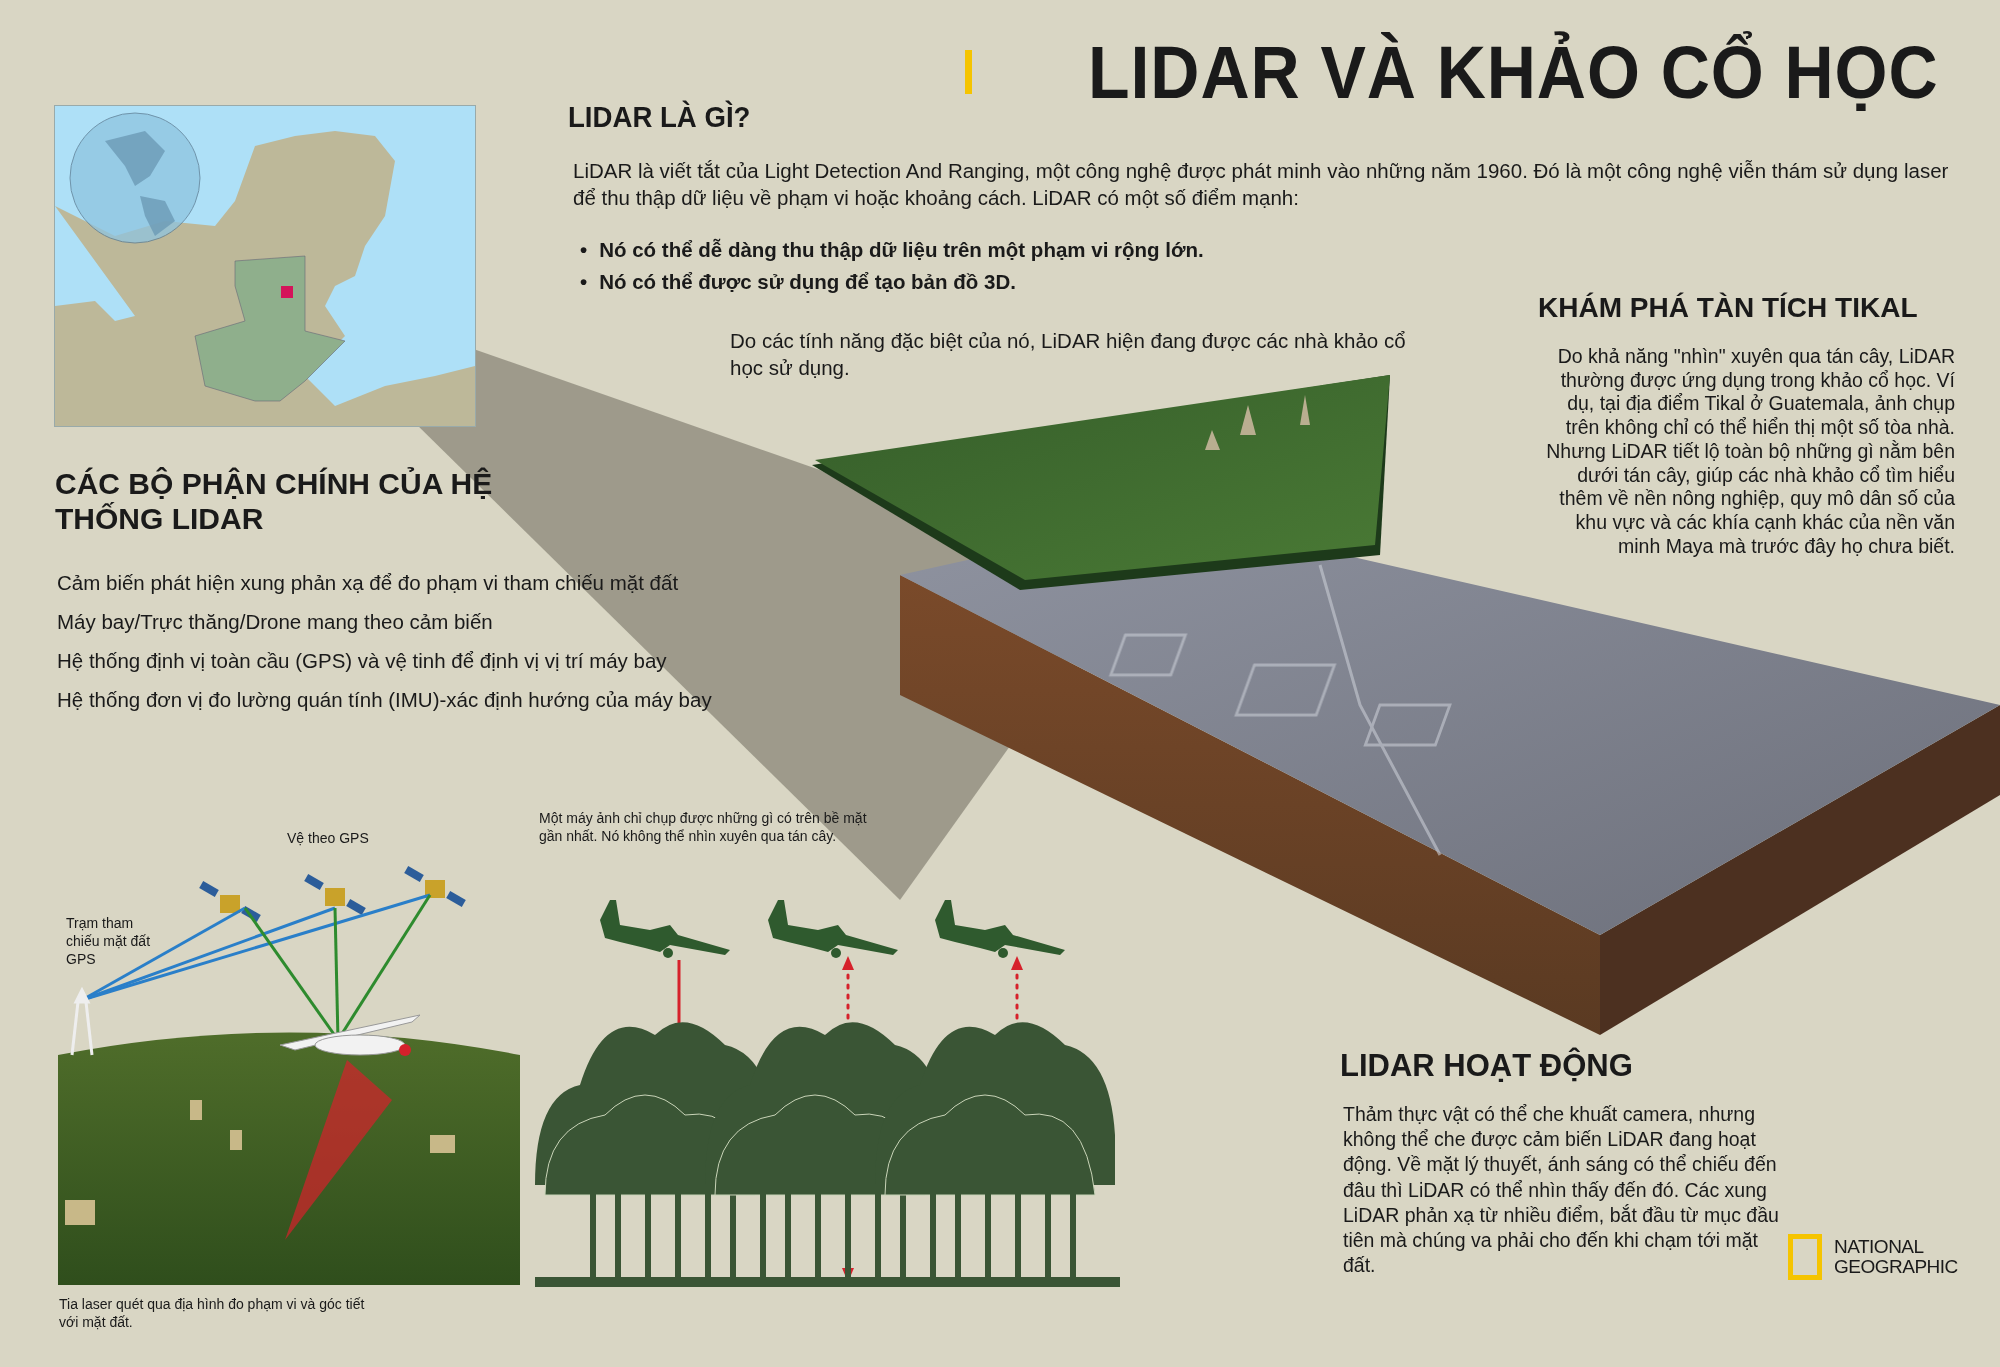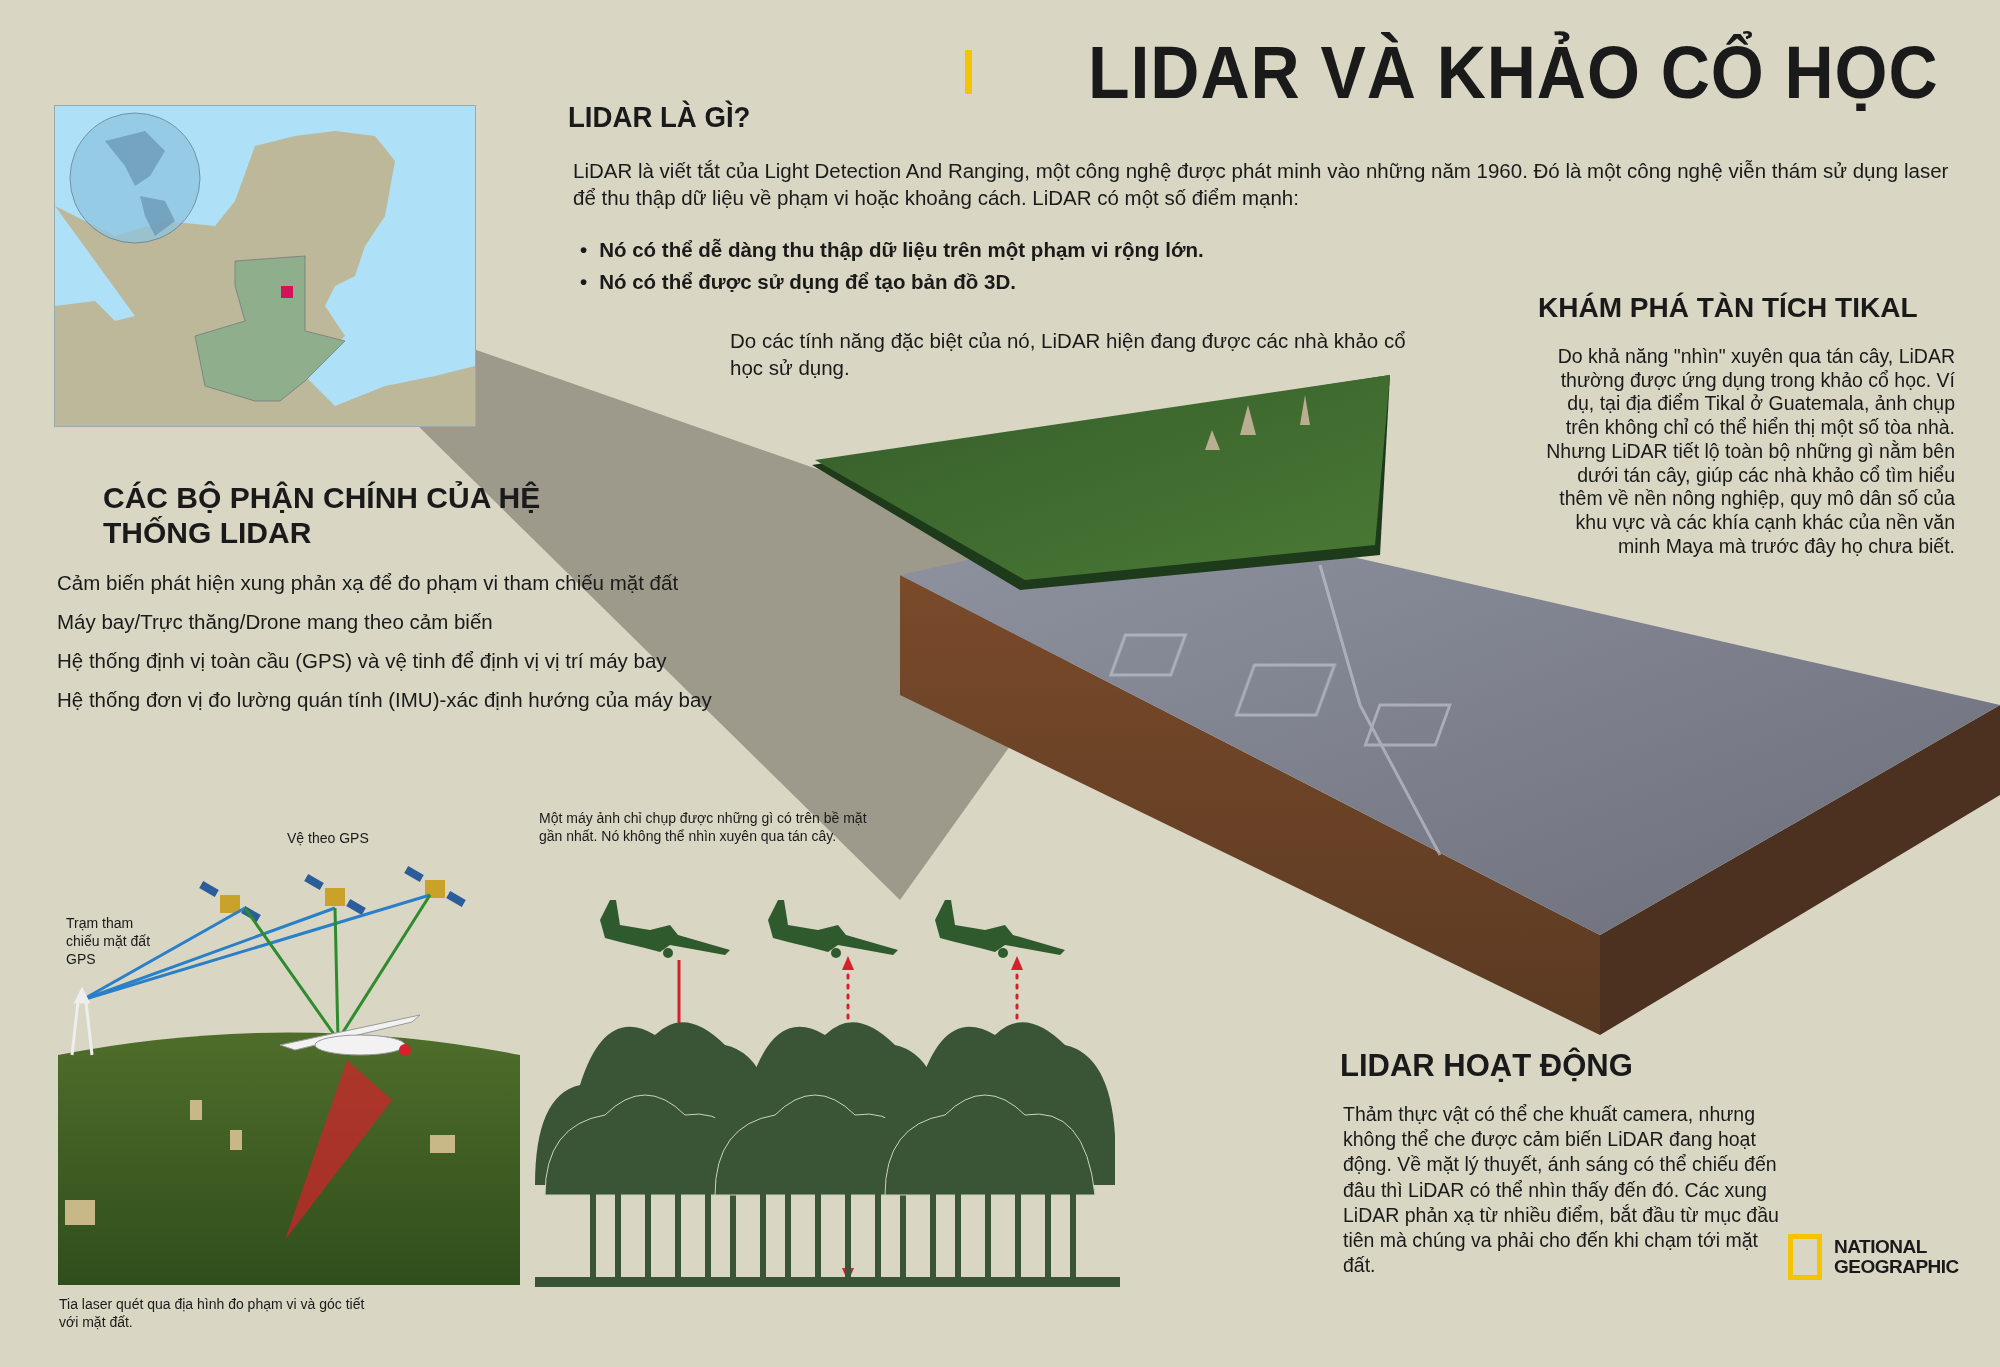--- a/index.html
+++ b/index.html
@@ -10,33 +10,33 @@
   .title{left:1088px;top:30px;font-size:74px;letter-spacing:1px;transform:scaleX(0.92);transform-origin:left top;white-space:nowrap;}
   .accent{left:965px;top:50px;width:7px;height:44px;background:#f5c400;}
   .h-lidar{left:568px;top:100px;font-size:30px;transform:scaleX(0.92);transform-origin:left top;}
   .intro{left:573px;top:157px;width:1400px;font-size:20.5px;line-height:27px;}
   .bullets{left:576px;top:230px;margin:4px;padding:0;list-style:none;font-size:20.5px;font-weight:bold;}
   .bullets li{height:32px;line-height:32px;}
   .bullets li::before{content:"•";margin-right:12px;}
   .bullet-note{left:730px;top:327px;width:680px;font-size:20.5px;line-height:27px;}
   .h-tikal{left:1538px;top:292px;font-size:28px;white-space:nowrap;}
   .tikal-text{left:1540px;top:345px;width:415px;text-align:right;font-size:19.5px;line-height:23.7px;}
-  .h-parts{left:55px;top:480px;font-size:30px;line-height:35px;width:500px;margin-left:48px;}
+  .h-parts{left:55px;top:466px;font-size:30px;line-height:35px;width:500px;}
   .parts{left:57px;top:570px;font-size:20.5px;}
   .parts div{margin-bottom:14px;line-height:25px;width:700px;}
   .h-op{left:1340px;top:1048px;font-size:31px;white-space:nowrap;}
   .op-text{left:1343px;top:1102px;width:440px;font-size:19.5px;line-height:25.2px;}
   .cap-gps{left:287px;top:830px;font-size:14px;}
   .cap-station{left:66px;top:914px;font-size:14px;line-height:18px;}
   .cap-camera{left:539px;top:810px;font-size:14px;line-height:17.5px;width:330px;}
   .cap-laser{left:59px;top:1295px;font-size:14px;line-height:18px;}
   .map-frame{left:54px;top:105px;width:420px;height:320px;background:#aee0f7;border:1px solid #9aa;overflow:hidden;}
   .natgeo{left:1788px;top:1234px;display:flex;align-items:center;gap:12px;}
   .ng-box{width:24px;height:36px;border:5px solid #f5c400;}
-  .ng-text{font-size:19px;line-height:20px;letter-spacing:-0.5px;font-weight:bold;}
+  .ng-text{font-size:19px;line-height:20px;letter-spacing:-0.5px;}
 </style>
 </head>
 <body>
 
 <div class="abs accent"></div>
 <h1 class="abs title cond">LIDAR VÀ KHẢO CỔ HỌC</h1>
 
 <svg class="abs" style="left:0;top:0;" width="2000" height="1367">
   <polygon points="290,285 820,470 1100,620 900,900 290,300" fill="#6d6a5c" opacity="0.55"></polygon>
 </svg>

